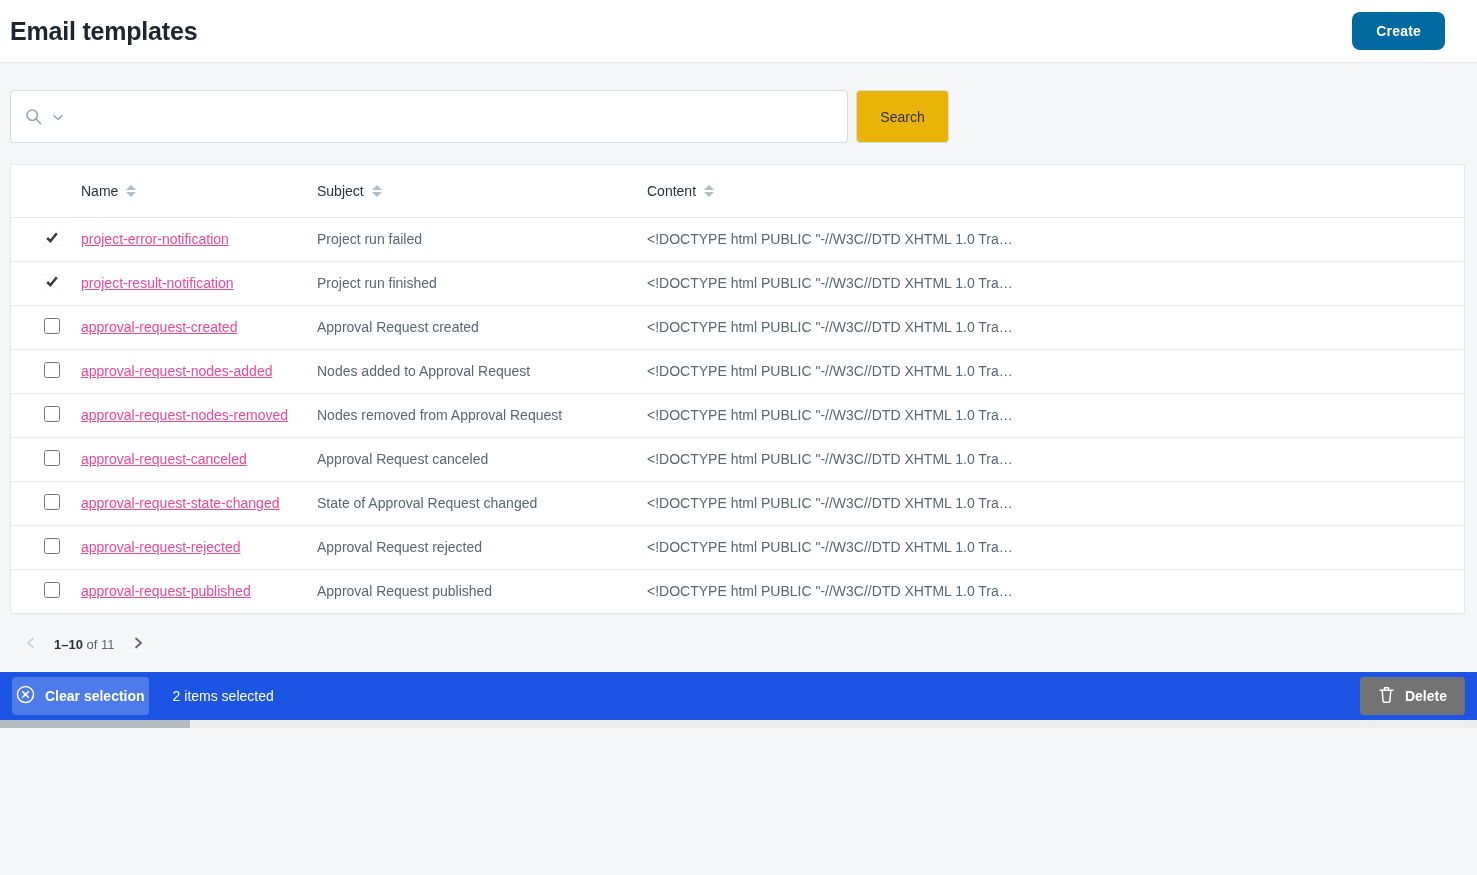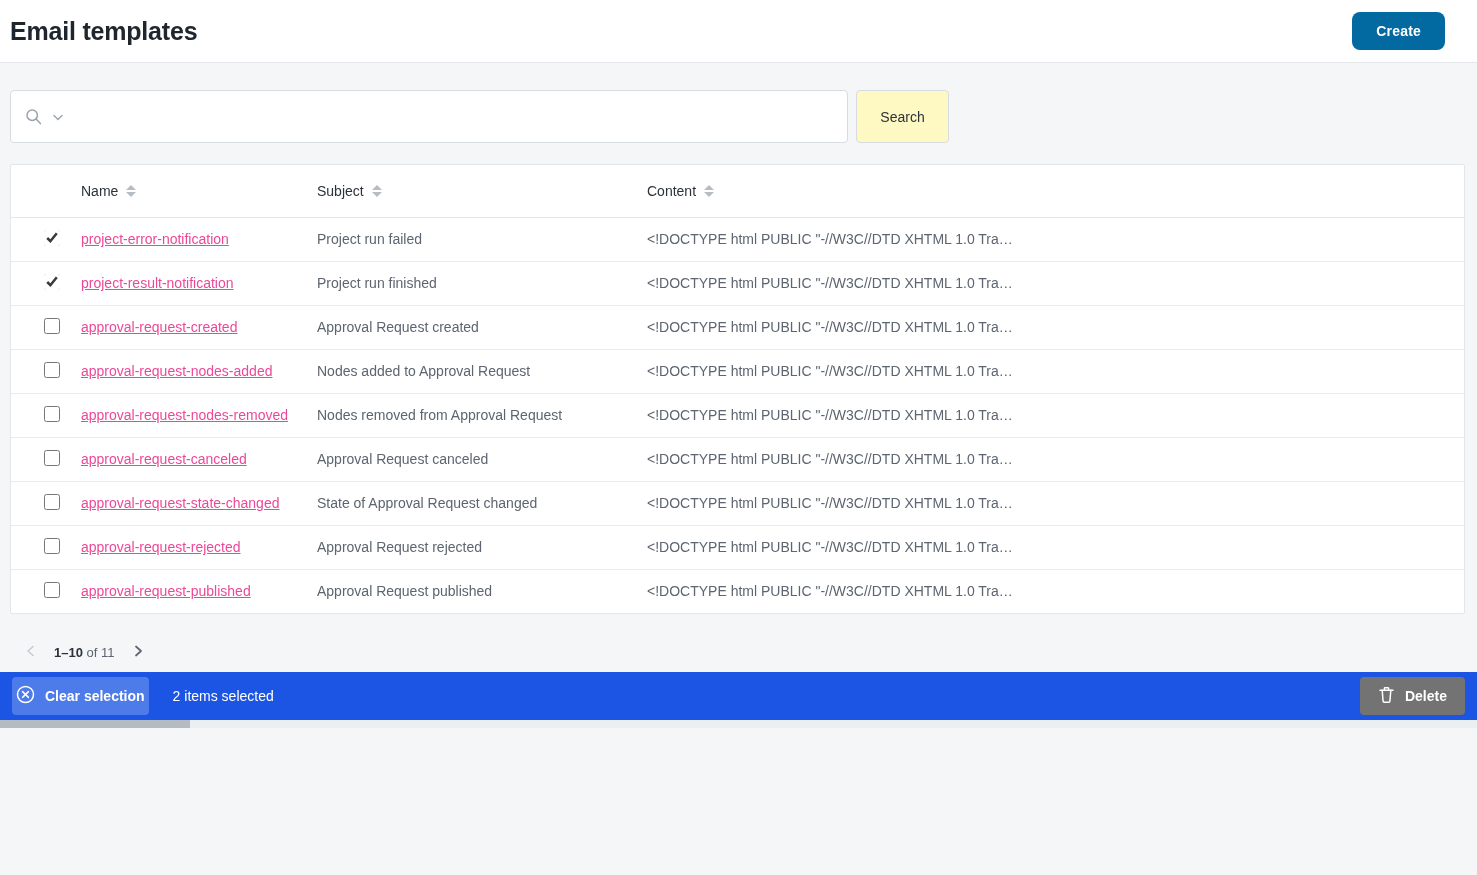--- a/index.html
+++ b/index.html
@@ -69,32 +69,32 @@
     flex: 1;
     font-size: 14px;
     color: #2b323b;
     background: transparent;
     font-family: "Liberation Sans", sans-serif;
   }
   .icon-gray { color: #9aa3ad; display: inline-flex; align-items: center; }
   .search-btn {
     width: 93px;
     height: 53px;
-    background: #fef9c3;
+    background: #eab308;
     border: 1px solid #d7dce1;
     border-radius: 4px;
     color: #2b323b;
     font-size: 14px;
     cursor: pointer;
     font-family: "Liberation Sans", sans-serif;
   }
 
   
   .table-wrap {
-    margin: 21px 12px 8px 10px;
+    margin: 21px 12px 0 10px;
     background: #ffffff;
     border: 1px solid #e3e6ea;
     border-radius: 2px;
     overflow: hidden;
   }
   table { width: 100%; border-collapse: collapse; table-layout: fixed; }
   col.c-check { width: 70px; }
   col.c-name  { width: 236px; }
   col.c-subj  { width: 330px; }
   col.c-cont  { width: auto; }

